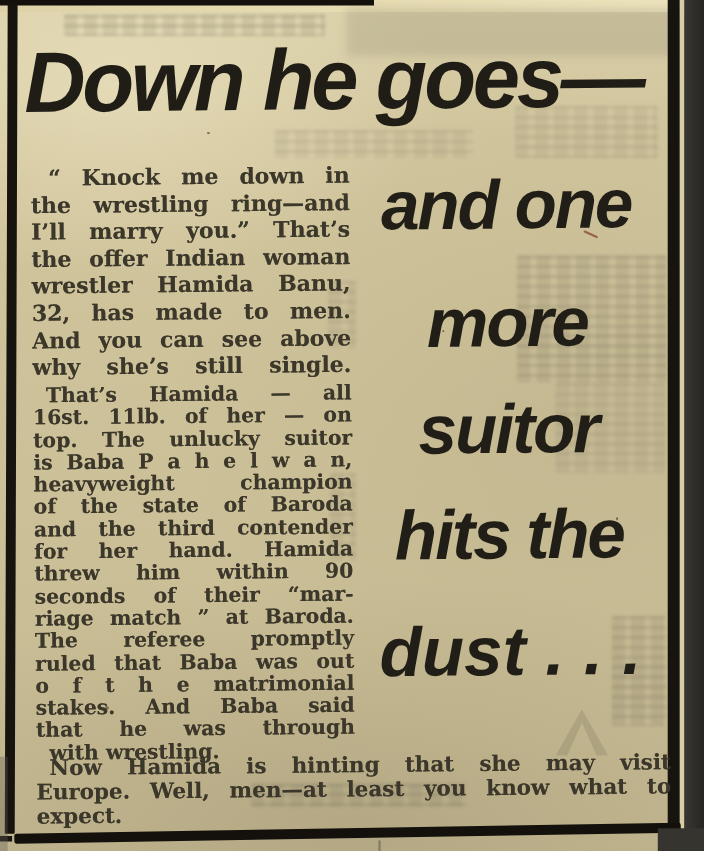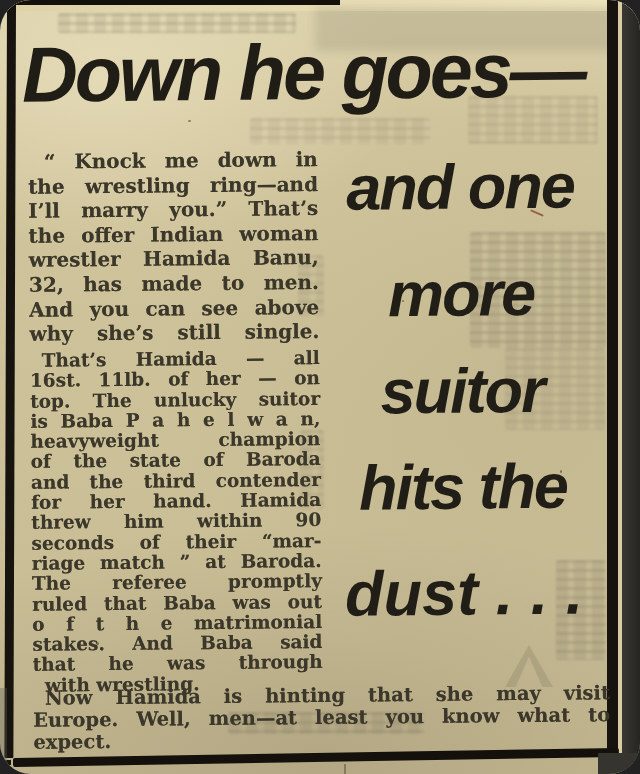--- a/index.html
+++ b/index.html
@@ -4,21 +4,20 @@
 <style>
   html,body{margin:0;padding:0;background:#222;}
   .stage{
     position:relative;width:640px;height:774px;overflow:hidden;
     font-family:"DejaVu Serif",serif;
     background:
       radial-gradient(ellipse 420px 240px at 16% 10%, rgba(241,233,199,.55), rgba(241,233,199,0) 72%),
       radial-gradient(ellipse 520px 420px at 82% 48%, rgba(120,110,82,.10), transparent 72%),
       radial-gradient(ellipse 640px 300px at 50% 98%, rgba(104,95,70,.20), transparent 78%),
       linear-gradient(180deg,#d9cfa8 0%,#d1c59d 16%,#ccc098 58%,#c6ba93 100%);
-    border-radius: 31px;
   }
   
   .top-cream{position:absolute;left:0;top:0;width:640px;height:11px;
     background:linear-gradient(90deg,#ddd2a7,#efe5bd);}
   .top-gray{position:absolute;left:315px;top:7px;width:300px;height:44px;
     background:rgba(148,140,118,.28);filter:blur(4px);}
   .top-bar{position:absolute;left:0;top:0;width:340px;height:5px;background:#14110d;}
   .left-rule{position:absolute;left:7px;top:4px;width:9px;height:754px;background:#17130e;
     transform:rotate(.2deg);transform-origin:top center;border-radius:1px;}
   .right-rule{position:absolute;left:607px;top:0;width:11px;height:753px;background:#17130e;}

